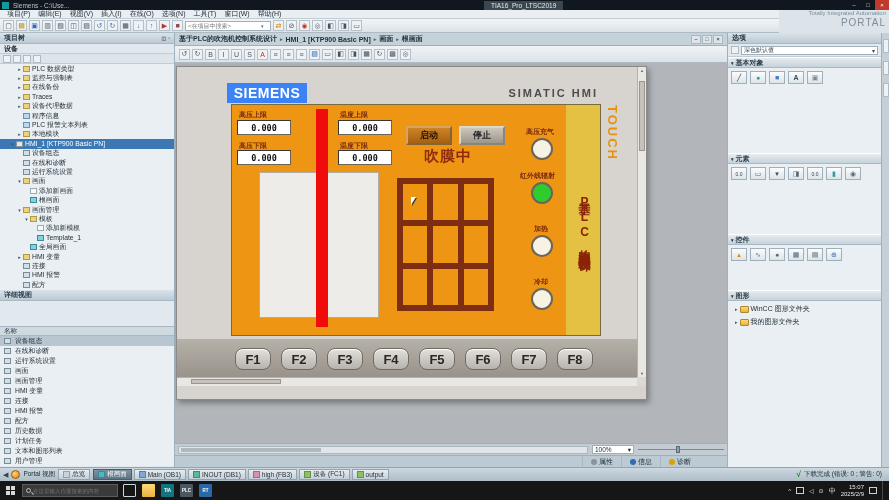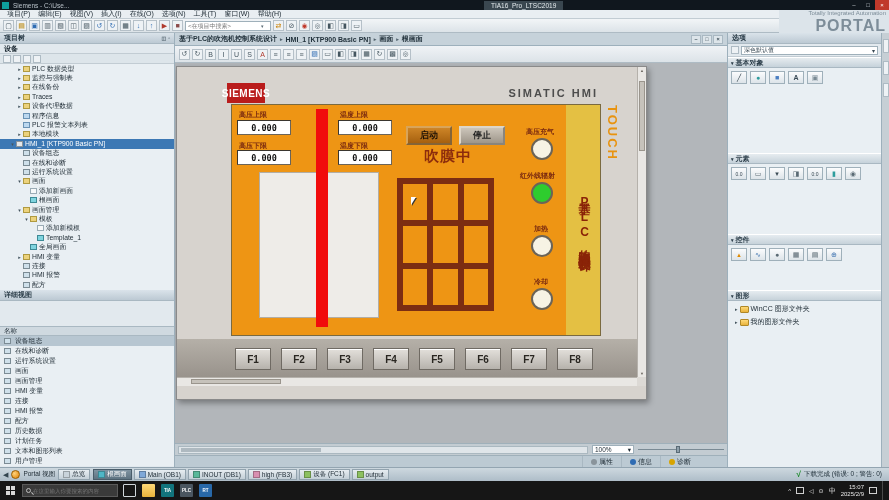--- a/index.html
+++ b/index.html
@@ -15,21 +15,21 @@
 
 #menubar{position:absolute;left:0;top:10px;width:779px;height:9px;background:#e9eef2;display:flex;align-items:center;padding-left:3px;border-bottom:1px solid #c2ccd3}
 #menubar .mi{padding:0 4px;white-space:nowrap}
 #toolbar{position:absolute;left:0;top:19px;width:779px;height:14px;background:linear-gradient(#f2f5f7,#dce3e8);display:flex;align-items:center;gap:2px;padding:0 3px;border-bottom:1px solid #aebbc4}
 .tbi{width:11px;height:11px;background:#eef2f5;border:1px solid #b5c0c8;display:flex;align-items:center;justify-content:center;font-size:7px;color:#44555f;flex:0 0 auto}
 #searchwrap{width:86px;height:10px;background:#fff;border:1px solid #9fb0ba;display:flex;align-items:center;padding:0 2px;gap:1px}
 #searchwrap input{border:none;outline:none;width:72px;font-size:6px;color:#5a6b76;background:transparent;font-family:"Liberation Sans",sans-serif}
 #searchwrap .car{font-size:5px;color:#5a6b76}
 #brand{position:absolute;right:3px;top:10px;width:106px;text-align:right;color:#7d8d99;line-height:1.1}
 #brand .l1{font-size:6px;white-space:nowrap}
-#brand .l2{font-size:16px;font-weight:bold;letter-spacing:1px}
+#brand .l2{font-size:10px;font-weight:normal;letter-spacing:1px}
 
 .phdr{height:11px;background:linear-gradient(#dae3ea,#bcc9d3);display:flex;align-items:center;font-weight:bold;padding:0 4px;border-bottom:1px solid #a9b8c2;color:#2c3e4a}
 .phdr .rights{margin-left:auto;display:flex;gap:2px;font-size:5px;color:#51626d}
 #leftpanel{position:absolute;left:0;top:33px;width:175px;height:434px;background:#e2e9ee;border-right:1px solid #9db0bc;display:flex;flex-direction:column}
 .devrow{height:10px;display:flex;align-items:center;padding:0 4px;border-bottom:1px solid #c2ccd3;font-weight:bold}
 .ptools{height:10px;display:flex;align-items:center;gap:2px;padding:0 3px;border-bottom:1px solid #c2ccd3;background:#dde5ea}
 .mini{width:8px;height:8px;background:#eef2f5;border:1px solid #aebbc4}
 #ptree{height:226px;overflow:hidden;background:#e9eff3}
 .trow{height:9.4px;display:flex;align-items:center;white-space:nowrap;font-size:6.8px}
 .trow .exp{width:7px;text-align:center;font-size:5px;color:#44555f;flex:0 0 auto}
@@ -94,21 +94,21 @@
 #zoomslider .knob{position:absolute;left:38px;top:1px;width:4px;height:7px;background:#8fa0ab;border:1px solid #5a6b76}
 .inspector{height:12px;background:#bccad3;border-top:1px solid #9fb0ba;display:flex;align-items:center;justify-content:flex-end;padding-right:28px}
 .itab{display:flex;align-items:center;gap:2px;padding:0 8px;height:100%;color:#25323b;border-left:1px solid #a9b8c2}
 .idot{width:6px;height:6px;border-radius:50%}
 
 #rtwin{position:absolute;left:1px;top:3px;width:471px;height:334px;border:1px solid #8a8a8a;box-shadow:2px 3px 6px rgba(0,0,0,.35);background:#d7d3ce;z-index:5}
 .rt-title{height:13px;background:linear-gradient(#f8f7f6,#dcd9d6);border-bottom:1px solid #b5b1ab;display:flex;align-items:center;padding:0 4px;font-size:7.5px;color:#222}
 .rt-title .winbtns3{margin-left:auto;display:flex;gap:2px}
 .wb3{width:11px;height:9px;background:#eceae8;border:1px solid #a9a49d;display:flex;align-items:center;justify-content:center;font-size:5.5px;color:#333}
 .rt-body{position:relative;height:319px;background:#d7d3ce}
-.siemens{position:absolute;left:50px;top:16px;width:38px;height:20px;background:#b91c1c;color:#fff;display:flex;align-items:center;justify-content:center;font-weight:bold;font-size:10px;letter-spacing:.5px}
+.siemens{position:absolute;left:50px;top:16px;width:80px;height:20px;background:#3b82f6;color:#fff;display:flex;align-items:center;justify-content:center;font-weight:bold;font-size:14px;letter-spacing:.5px}
 .simatic{position:absolute;right:48px;top:20px;font-size:11px;font-weight:bold;color:#4d4d4d;letter-spacing:2px}
 .hmi-screen{position:absolute;left:54px;top:37px;width:370px;height:232px;border:1px solid #7a6a40;overflow:hidden}
 .hlabel{position:absolute;color:#7a2a10;font-weight:bold;font-size:7px;white-space:nowrap}
 .f0l{left:7px;top:5px}.f1l{left:108px;top:5px}.f2l{left:7px;top:36px}.f3l{left:108px;top:36px}
 .hfield{position:absolute;width:54px;height:15px;background:#fff;border:1px solid #6b6458;border-top-color:#3a362f;border-left-color:#3a362f;display:flex;align-items:center;justify-content:center;font-size:8.5px;font-weight:bold;font-family:"DejaVu Sans Mono",monospace;color:#111}
 .f0{left:5px;top:15px}.f1{left:106px;top:15px}.f2{left:5px;top:45px}.f3{left:106px;top:45px}
 .hbtn{position:absolute;width:46px;height:19px;display:flex;align-items:center;justify-content:center;font-size:9px;font-weight:bold}
 .startb{left:174px;top:21px;background:linear-gradient(#cd8527,#a6600f);border:2px outset #d8a45a;color:#1d1105}
 .stopb{left:227px;top:21px;background:linear-gradient(#ccc5ba,#9e968a);border:2px outset #ddd6ca;color:#222}
 .status-big{position:absolute;left:192px;top:42px;font-size:15px;font-weight:bold;color:#8c2c0c;letter-spacing:1px}
@@ -116,21 +116,21 @@
 .i0l{left:294px;top:22px}.i1l{left:288px;top:66px}.i2l{left:302px;top:119px}.i3l{left:302px;top:172px}
 .ind{position:absolute;width:22px;height:22px;border-radius:50%;border:2px solid #6b6458}
 .i0{left:299px;top:33px}.i1{left:299px;top:77px}.i2{left:299px;top:130px}.i3{left:299px;top:183px}
 .tank{position:absolute;left:27px;top:67px;width:120px;height:146px;background:#eeece8;border:1px solid #b2ada4}
 .redbar{position:absolute;left:84px;top:4px;width:12px;height:218px}
 .gridg{position:absolute;left:165px;top:73px;width:97px;height:133px;display:grid;grid-template-columns:repeat(3,1fr);grid-template-rows:repeat(3,1fr);gap:6px;padding:6px}
 .vstrip{position:absolute;left:334px;top:0;width:36px;height:232px;display:flex;align-items:center;justify-content:center}
 .vtext{writing-mode:vertical-lr;text-orientation:upright;font-size:12px;font-weight:bold;color:#8a2408;letter-spacing:1px}
 .touch{position:absolute;left:428px;top:38px;writing-mode:vertical-rl;font-size:13px;font-weight:bold;color:#e8930f;letter-spacing:2px}
 .fstrip{position:absolute;left:0;top:272px;width:460px;height:40px;background:linear-gradient(#b5b0a8,#97918a);display:flex;align-items:center;padding-left:58px;gap:10px}
-.fkey{width:36px;height:22px;background:linear-gradient(#e3e0db,#b6b2ac);border:1px solid #6f6a63;border-radius:0;display:flex;align-items:center;justify-content:center;font-size:10px;font-weight:bold;color:#2a2722;box-shadow:inset 0 1px 0 #fff}
+.fkey{width:36px;height:22px;background:linear-gradient(#e3e0db,#b6b2ac);border:1px solid #6f6a63;border-radius:8px;display:flex;align-items:center;justify-content:center;font-size:13px;font-weight:bold;color:#2a2722;box-shadow:inset 0 1px 0 #fff}
 .vsb{position:absolute;right:0;top:0;bottom:9px;width:9px;background:#e9e7e4;border-left:1px solid #b5b1ab}
 .vsb .ar{position:absolute;left:0;width:8px;text-align:center;font-size:4px;color:#6a665f}
 .vsb .thumb{position:absolute;top:14px;left:1px;width:6px;height:70px;background:#c6c2bb;border:1px solid #9a958d}
 .hsb{position:absolute;left:0;bottom:0;right:9px;height:9px;background:#e9e7e4;border-top:1px solid #b5b1ab}
 .hsb .thumb{position:absolute;left:14px;top:1px;width:90px;height:5px;background:#c6c2bb;border:1px solid #9a958d}
 .sbcorner{position:absolute;right:0;bottom:0;width:9px;height:9px;background:#dcd9d5}
 #cursor{position:absolute;left:236px;top:134px;width:0;height:0;border-left:5px solid #fff;border-bottom:8px solid transparent;filter:drop-shadow(1px 1px 0 #333);z-index:60}
 
 #bottombar{position:absolute;left:0;top:467px;width:889px;height:14px;background:linear-gradient(#cdd8df,#aebdc8);display:flex;align-items:center;gap:3px;padding:0 3px;border-top:1px solid #93a5b1}
 .backch{font-size:7px;color:#33454f}

